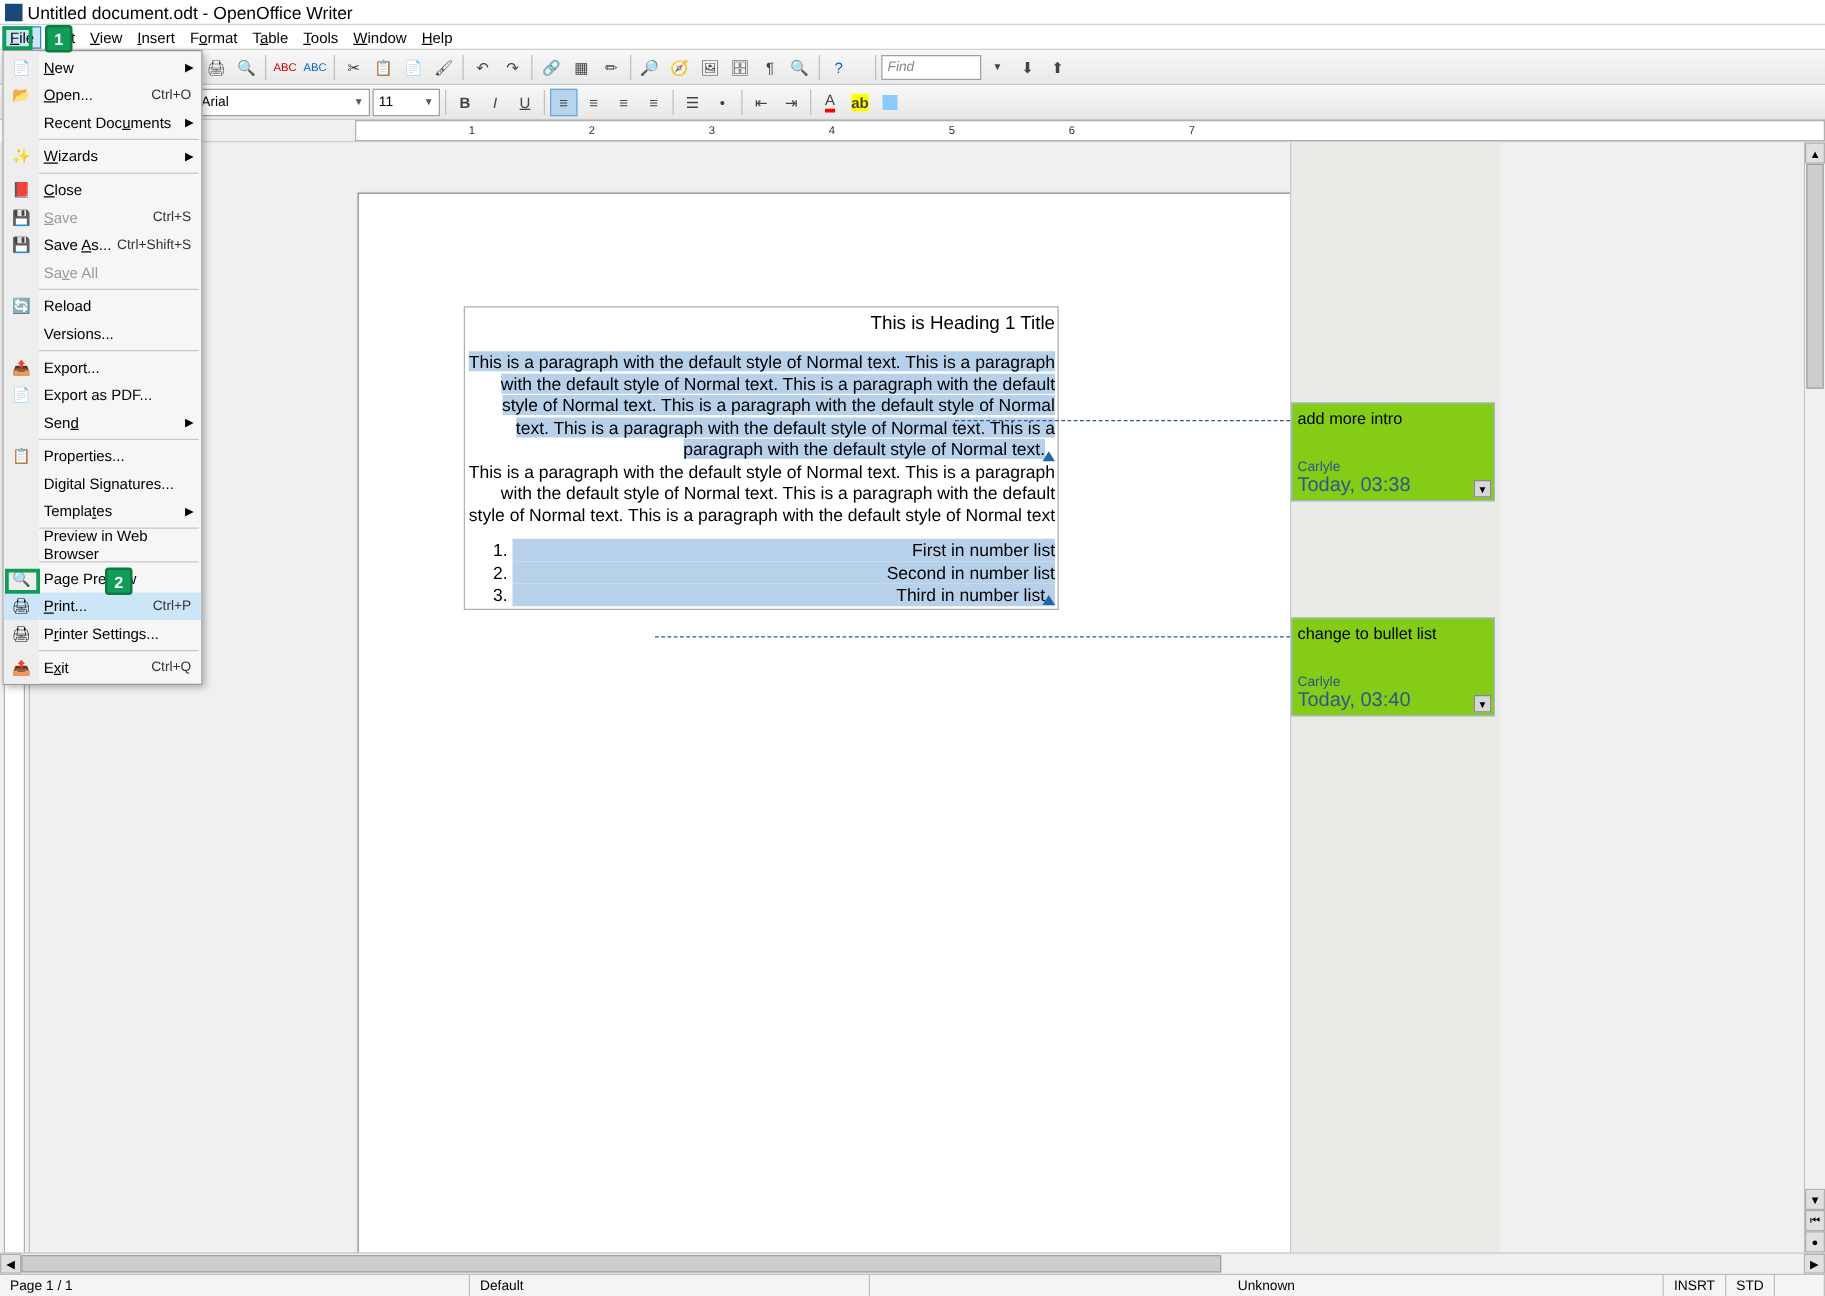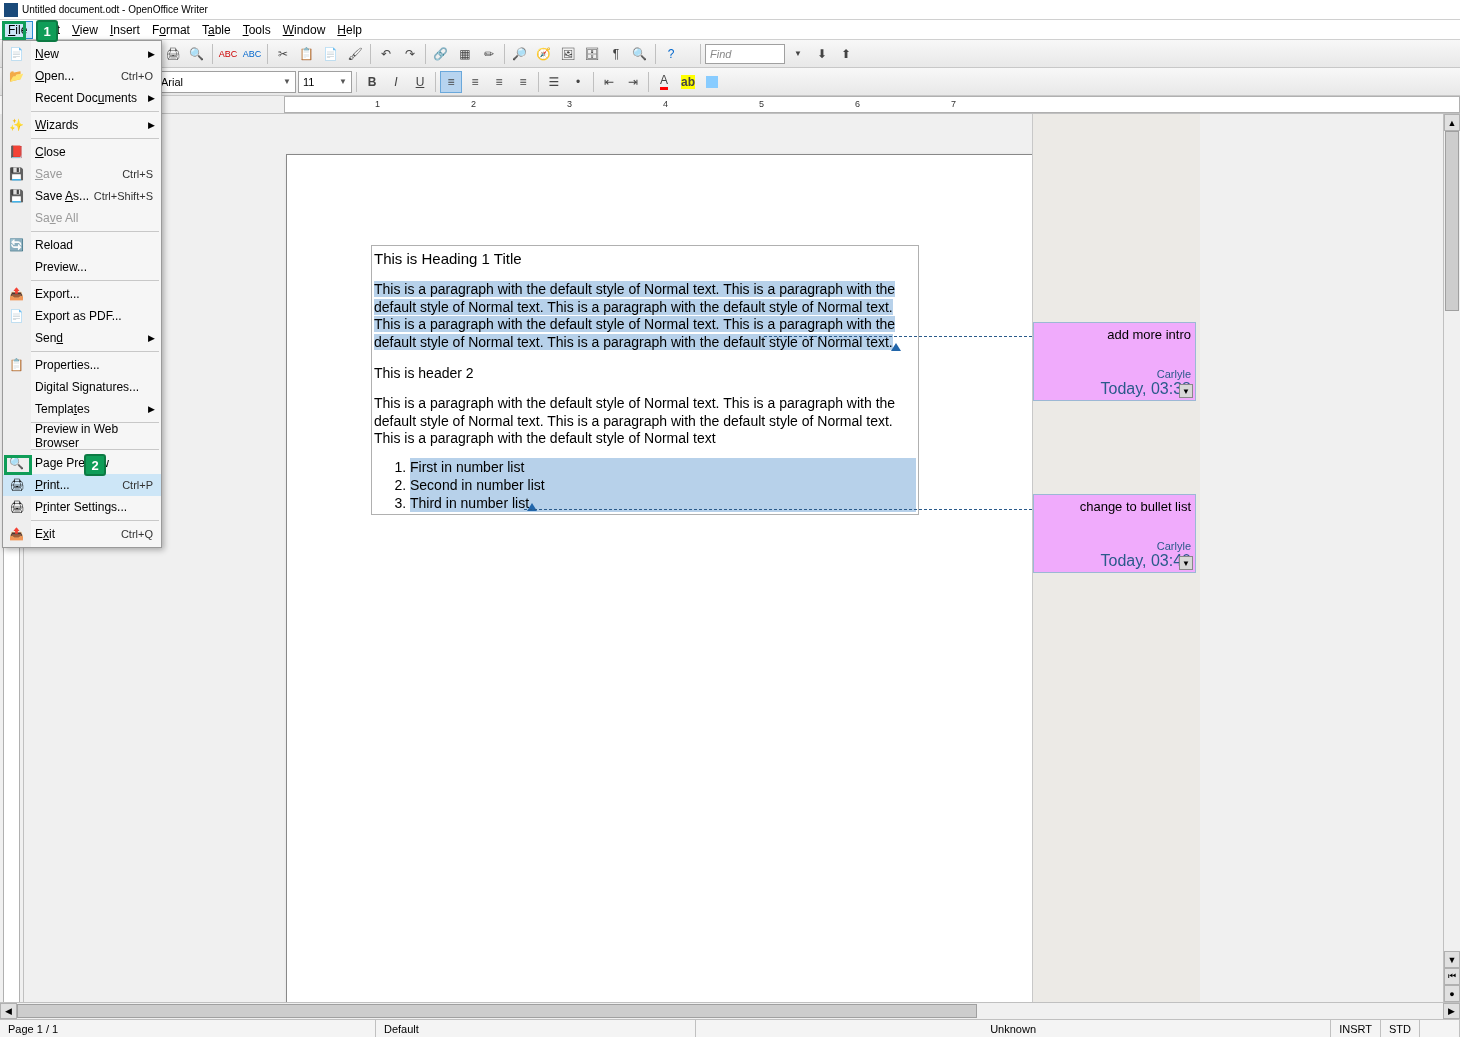--- a/index.html
+++ b/index.html
@@ -1,21 +1,21 @@
 <!DOCTYPE html>
 <html><head>
 <meta charset="utf-8">
 <style>
 * { box-sizing: border-box; margin: 0; padding: 0; }
 body { font-family: "Segoe UI", Tahoma, sans-serif; font-size: 12px; background: #fff; overflow: hidden; width: 1460px; height: 1037px; position: relative; }
 
 
 .titlebar { height: 20px; background: #fff; display: flex; align-items: center; padding: 0 4px; border-bottom: 1px solid #d0d0d0; }
 .titlebar .app-icon { width: 14px; height: 14px; background: #1a4a7a; margin-right: 4px; display:inline-block; }
-.titlebar .title { font-size: 10px; color: #000; }
+.titlebar .title { font-size: 14px; color: #000; }
 
 
 .menubar { height: 20px; background: #fff; display: flex; align-items: center; padding: 0 2px; border-bottom: 1px solid #d0d0d0; }
 .menubar .mitem { padding: 2px 6px; font-size: 12px; cursor: default; position: relative; }
 .menubar .mitem.active { background: #cde6f7; border: 1px solid #2a8dd4; padding: 1px 5px; text-align: center; }
 .menubar .mitem .ul { text-decoration: underline; }
 
 
 .callout { position: absolute; width: 22px; height: 22px; background: #0f9d58; color: #fff; font-weight: bold; display: flex; align-items: center; justify-content: center; border-radius: 3px; font-size: 13px; z-index: 500; border: 2px solid #0c7a43; }
 .callout-rect { position: absolute; border: 3px solid #0f9d58; z-index: 490; }
@@ -33,34 +33,34 @@
 .ruler-h { height: 18px; background: #f0f0f0; border-bottom: 1px solid #c0c0c0; position: relative; margin-left: 24px; overflow:hidden;}
 .ruler-h .ruler-inner { position:absolute; left: 260px; right: 0; top:0; bottom:0; background:#fff; border:1px solid #b0b0b0; }
 .ruler-h .ticklabel { position:absolute; top:2px; font-size:9px; color:#333; }
 
 
 .workarea { position: absolute; left:0; right:0; top: 114px; bottom: 18px; background:#f0f0f0; display:flex; }
 .ruler-v { width: 24px; background:#f0f0f0; border-right:1px solid #c0c0c0; position:relative;}
 .ruler-v .ruler-inner { position:absolute; top:40px; left:3px; right:3px; bottom:0; background:#fff; border:1px solid #b0b0b0;}
 .canvas { flex:1; position: relative; overflow:hidden; background:#f0f0f0;}
 .page { position:absolute; left: 262px; top: 40px; width: 894px; height: 1100px; background:#fff; border:1px solid #888; box-shadow: 2px 2px 4px rgba(0,0,0,.2);}
-.page-content { position:absolute; left: 84px; top: 90px; width: 548px; }
+.page-content { position:absolute; left: 84px; top: 90px; width: 476px; text-align: right; }
 .textframe { border:1px solid #b0b0b0; padding: 4px 2px 2px 2px; font-family: Arial, sans-serif; }
 .textframe .h1 { font-size: 15px; color:#000; margin-bottom: 14px; }
 .textframe .para { font-size: 14px; line-height: 1.25; }
 .textframe .sel { background:#b7d1ea; }
 .textframe .h2 { font-size: 14px; margin: 14px 0; }
 .textframe ol { margin: 10px 0 0 36px; font-size: 14px;}
 .textframe ol li { padding: 1px 0;}
 .textframe ol li.sel { background:#b7d1ea; }
 .cursor-marker { display:inline-block; width:0; height:0; border-left:5px solid transparent; border-right:5px solid transparent; border-bottom:8px solid #2266aa; vertical-align: bottom; margin-left:-2px;}
 
 
 .comments-pane { position:absolute; left: 1008px; top: 0; width: 168px; bottom:0; background:#eceae6; border-left: 1px solid #c8c8c8; }
-.comment-box { position:absolute; left:0; right:4px; background:#f0abfc; border:1px solid #9cb8d4; padding: 4px 4px 2px 4px; font-size: 12px; text-align: right; }
+.comment-box { position:absolute; left:0; right:4px; background:#84cc16; border:1px solid #9cb8d4; padding: 4px 4px 2px 4px; font-size: 12px; }
 .comment-box .ctext { color:#000; margin-bottom: 26px; font-size: 13px;}
 .comment-box .cauthor { color:#2a5a8a; font-size: 11px; }
 .comment-box .ctime { color:#2a5a8a; font-size: 16px; }
 .comment-box .cdrop { position:absolute; right:2px; bottom:2px; width:14px; height:14px; background:#d8d8d8; border:1px solid #888; display:flex; align-items:center; justify-content:center; font-size:8px;}
 .comment-leader { position:absolute; border-top: 1px dashed #2a5a8a; }
 
 
 .vscroll { width: 17px; background:#eee; border-left:1px solid #c0c0c0; display:flex; flex-direction:column;}
 .vscroll .sbtn { height:17px; background:#e0e0e0; border:1px solid #b0b0b0; display:flex; align-items:center; justify-content:center; font-size:9px;}
 .vscroll .strack { flex:1; background:#f0f0f0; position:relative;}
@@ -221,21 +221,20 @@
 <div class="workarea">
   <div class="ruler-v">
       <div class="ruler-inner"></div>
     </div>
   <div class="canvas">
     <div class="page">
       <div class="page-content">
         <div class="textframe">
           <div class="h1">This is Heading 1 Title</div>
           <div class="para"><span class="sel">This is a paragraph with the default style of Normal text. This is a paragraph with the default style of Normal text. This is a paragraph with the default style of Normal text. This is a paragraph with the default style of Normal text. This is a paragraph with the default style of Normal text. This is a paragraph with the default style of Normal text.</span><span class="cursor-marker"></span></div>
-          <div class="h2">This is header 2</div>
           <div class="para">This is a paragraph with the default style of Normal text. This is a paragraph with the default style of Normal text. This is a paragraph with the default style of Normal text. This is a paragraph with the default style of Normal text</div>
           <ol>
             <li class="sel">First in number list</li>
             <li class="sel">Second in number list</li>
             <li class="sel"><span>Third in number list</span><span class="cursor-marker"></span></li>
           </ol>
         </div>
       </div>
     </div>
 
@@ -330,21 +329,21 @@
         <span class="icon"></span>
         <span>Sa<span class="ul">v</span>e All</span>
       </div>
       <div class="dsep"></div>
       <div class="dmitem">
         <span class="icon">🔄</span>
         <span>Reload</span>
       </div>
       <div class="dmitem">
         <span class="icon"></span>
-        <span>Preview...</span>
+        <span>Versions...</span>
       </div>
       <div class="dsep"></div>
       <div class="dmitem">
         <span class="icon">📤</span>
         <span>Export...</span>
       </div>
       <div class="dmitem">
         <span class="icon">📄</span>
         <span>Export as PDF...</span>
       </div>

